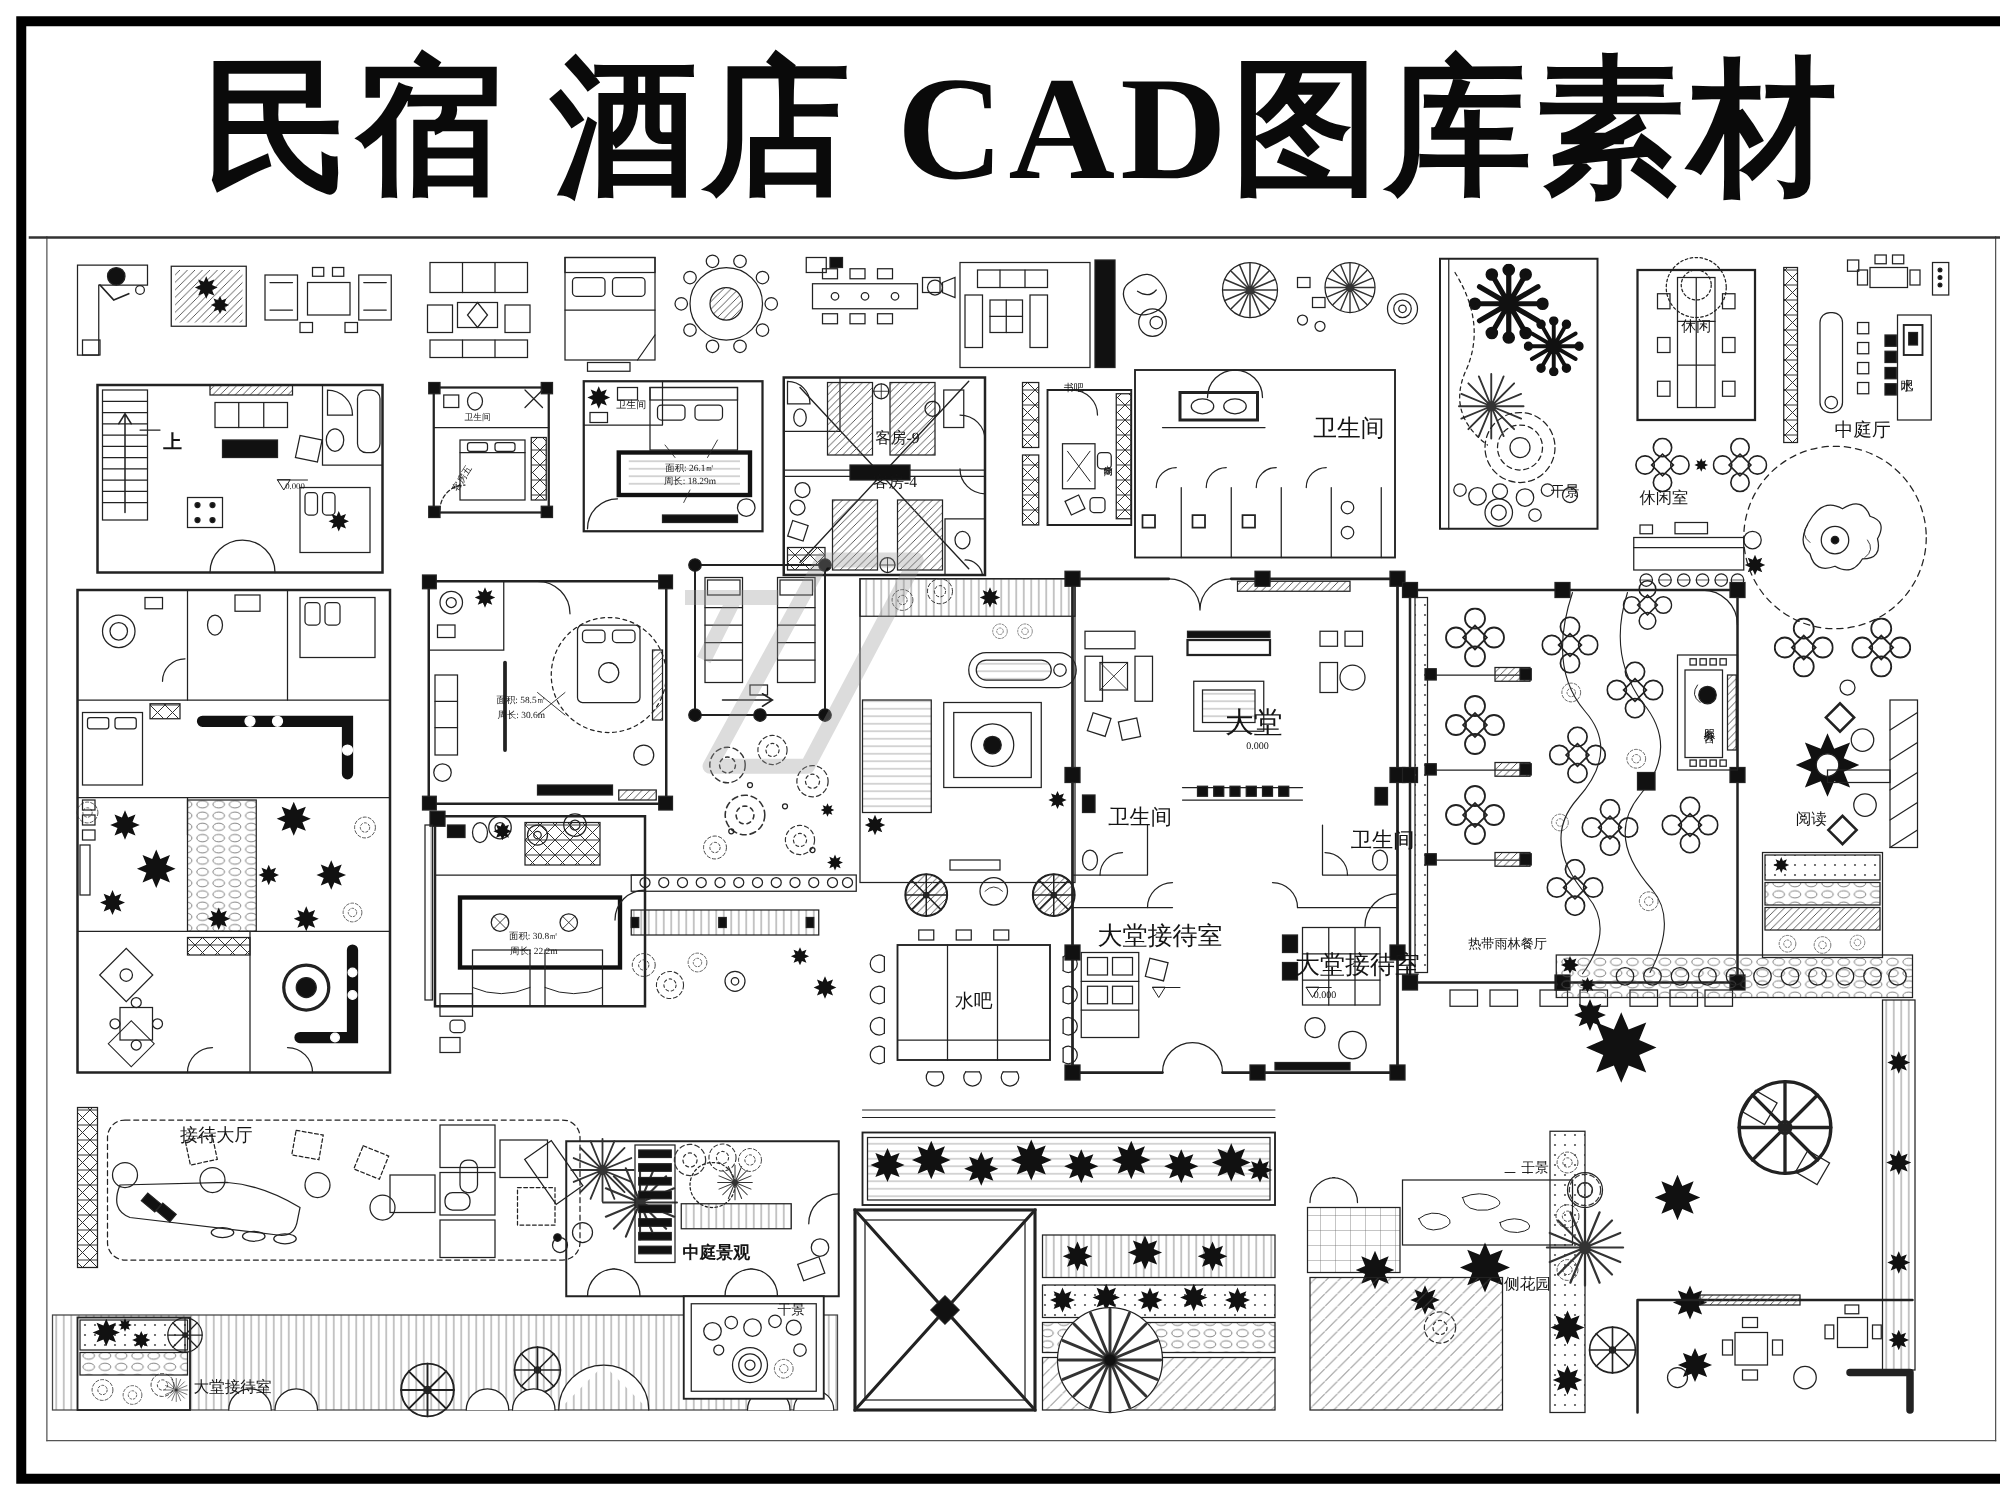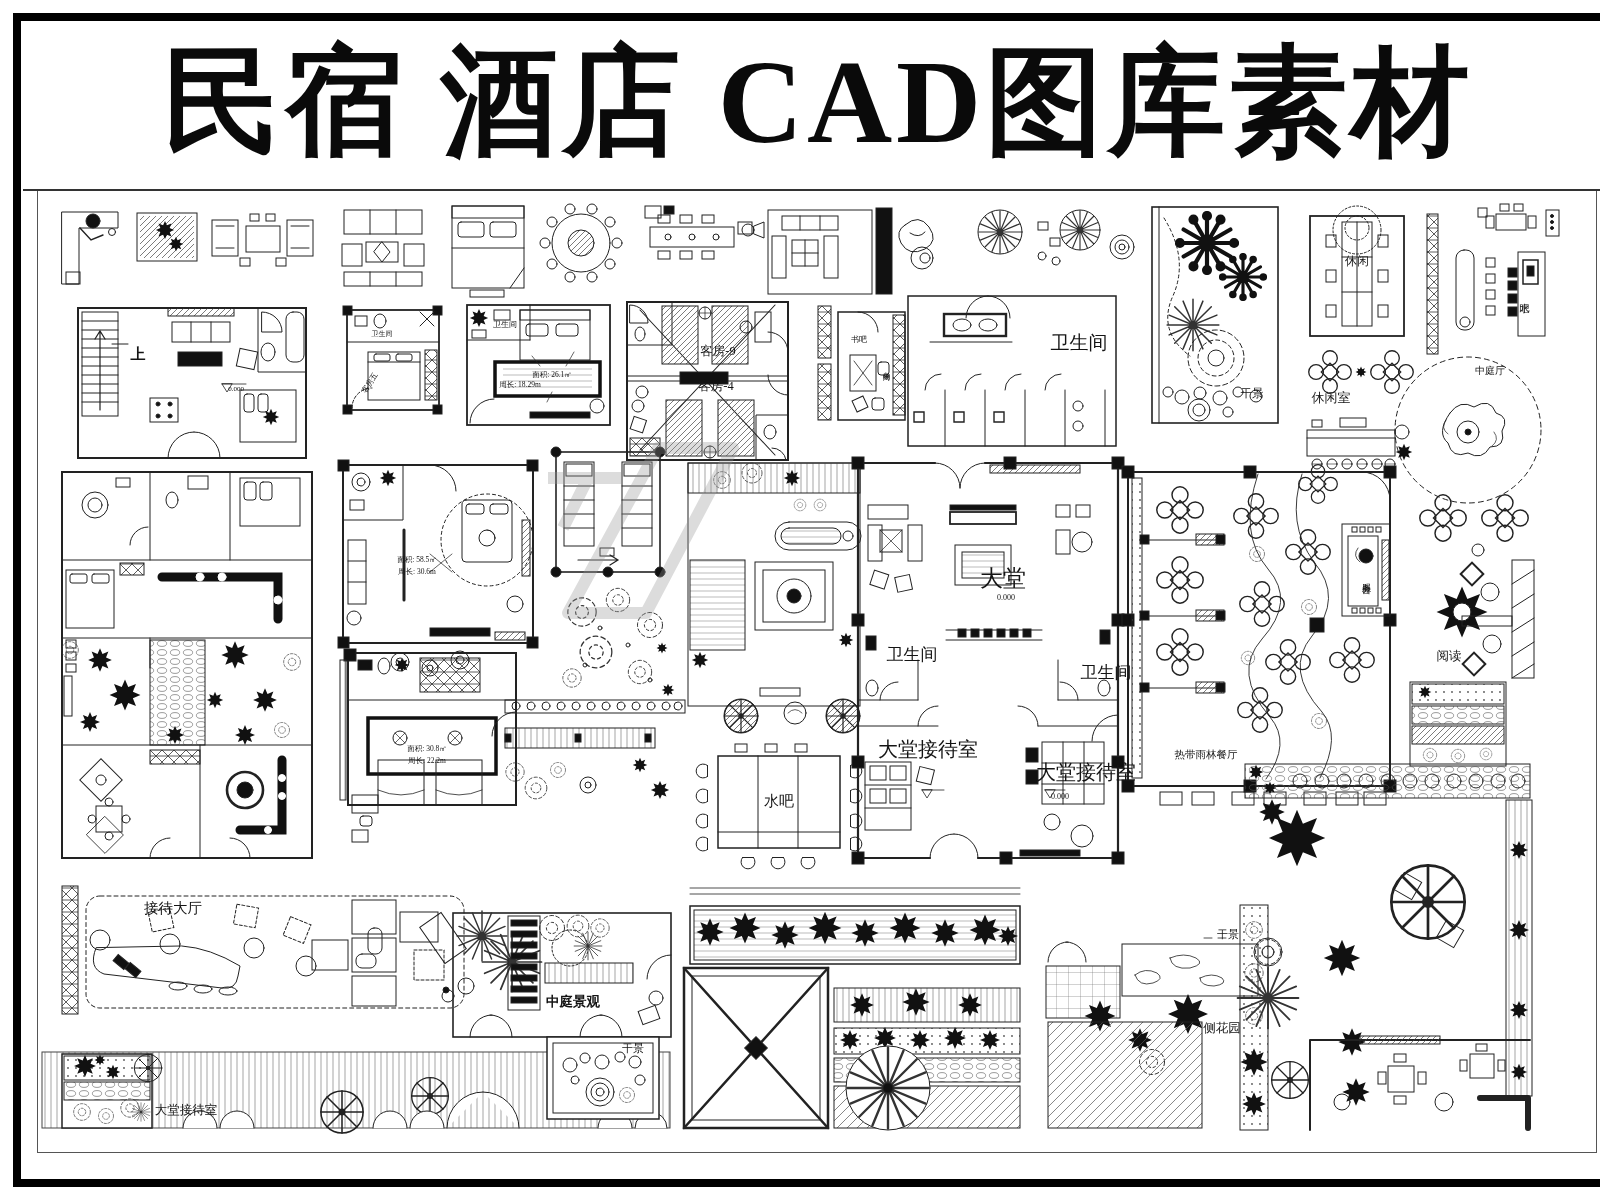--- a/index.html
+++ b/index.html
@@ -974,42 +974,42 @@
     </g>
   </g>
   </svg>
 
   <div class="lbl" style="left:138px;top:354px;font-size:15px;font-weight:700">上</div>
   <div class="lbl" style="left:236px;top:389px;font-size:7px">0.000</div>
   <div class="lbl" style="left:382px;top:334px;font-size:7px">卫生间</div>
   <div class="lbl rot" style="left:370px;top:383px;font-size:7.5px">客房五</div>
   <div class="lbl" style="left:505px;top:324px;font-size:8px">卫生间</div>
   <div class="lbl" style="left:552px;top:375px;font-size:7.5px">面积: 26.1㎡</div>
-  <div class="lbl" style="left:520px;top:385px;font-size:7.5px">周长: 18.29m</div>
+  <div class="lbl" style="left:552px;top:385px;font-size:7.5px">周长: 18.29m</div>
   <div class="lbl" style="left:718px;top:351px;font-size:12.5px">客房-9</div>
   <div class="lbl" style="left:716px;top:386px;font-size:12.5px">客房-4</div>
-  <div class="lbl" style="left:859px;top:339px;font-size:8px">书吧</div>
+  <div class="lbl" style="left:859px;top:310px;font-size:8px">书吧</div>
   <div class="lbl v" style="left:886px;top:368px;font-size:7px">杂物间</div>
   <div class="lbl" style="left:1079px;top:343px;font-size:19px">卫生间</div>
   <div class="lbl" style="left:417px;top:560px;font-size:7.5px">面积: 58.5㎡</div>
   <div class="lbl" style="left:417px;top:572px;font-size:7.5px">周长: 30.6m</div>
   <div class="lbl" style="left:427px;top:749px;font-size:7.5px">面积: 30.8㎡</div>
   <div class="lbl" style="left:427px;top:761px;font-size:7.5px">周长: 22.2m</div>
   <div class="lbl" style="left:1003px;top:578px;font-size:23px">大堂</div>
   <div class="lbl" style="left:1006px;top:597px;font-size:8px">0.000</div>
   <div class="lbl" style="left:912px;top:654px;font-size:17px">卫生间</div>
   <div class="lbl" style="left:1106px;top:672px;font-size:17px">卫生间</div>
   <div class="lbl" style="left:928px;top:749px;font-size:20px">大堂接待室</div>
   <div class="lbl" style="left:1086px;top:772px;font-size:20px">大堂接待室</div>
   <div class="lbl" style="left:1060px;top:796px;font-size:8px">0.000</div>
   <div class="lbl" style="left:779px;top:801px;font-size:15px">水吧</div>
   <div class="lbl v" style="left:1524px;top:296px;font-size:10px">水吧</div>
   <div class="lbl" style="left:1357px;top:261px;font-size:12px">休闲</div>
   <div class="lbl" style="left:1331px;top:398px;font-size:13px">休闲室</div>
-  <div class="lbl" style="left:1490px;top:371px;font-size:10px">中庭厅</div>
+  <div class="lbl" style="left:1490px;top:344px;font-size:15px">中庭厅</div>
   <div class="lbl" style="left:1252px;top:393px;font-size:11.5px">干景</div>
   <div class="lbl" style="left:633px;top:1048px;font-size:11px">干景</div>
   <div class="lbl" style="left:1228px;top:934px;font-size:11px">干景</div>
   <div class="lbl" style="left:1206px;top:755px;font-size:10.5px">热带雨林餐厅</div>
   <div class="lbl v" style="left:1366px;top:577px;font-size:9.5px">服务台</div>
   <div class="lbl" style="left:1449px;top:656px;font-size:12.5px">阅读</div>
   <div class="lbl" style="left:173px;top:908px;font-size:14.5px">接待大厅</div>
   <div class="lbl" style="left:573px;top:1002px;font-size:13.5px;font-weight:700">中庭景观</div>
   <div class="lbl" style="left:186px;top:1110px;font-size:12.5px">大堂接待室</div>
   <div class="lbl" style="left:1222px;top:1028px;font-size:12.5px">侧花园</div>

